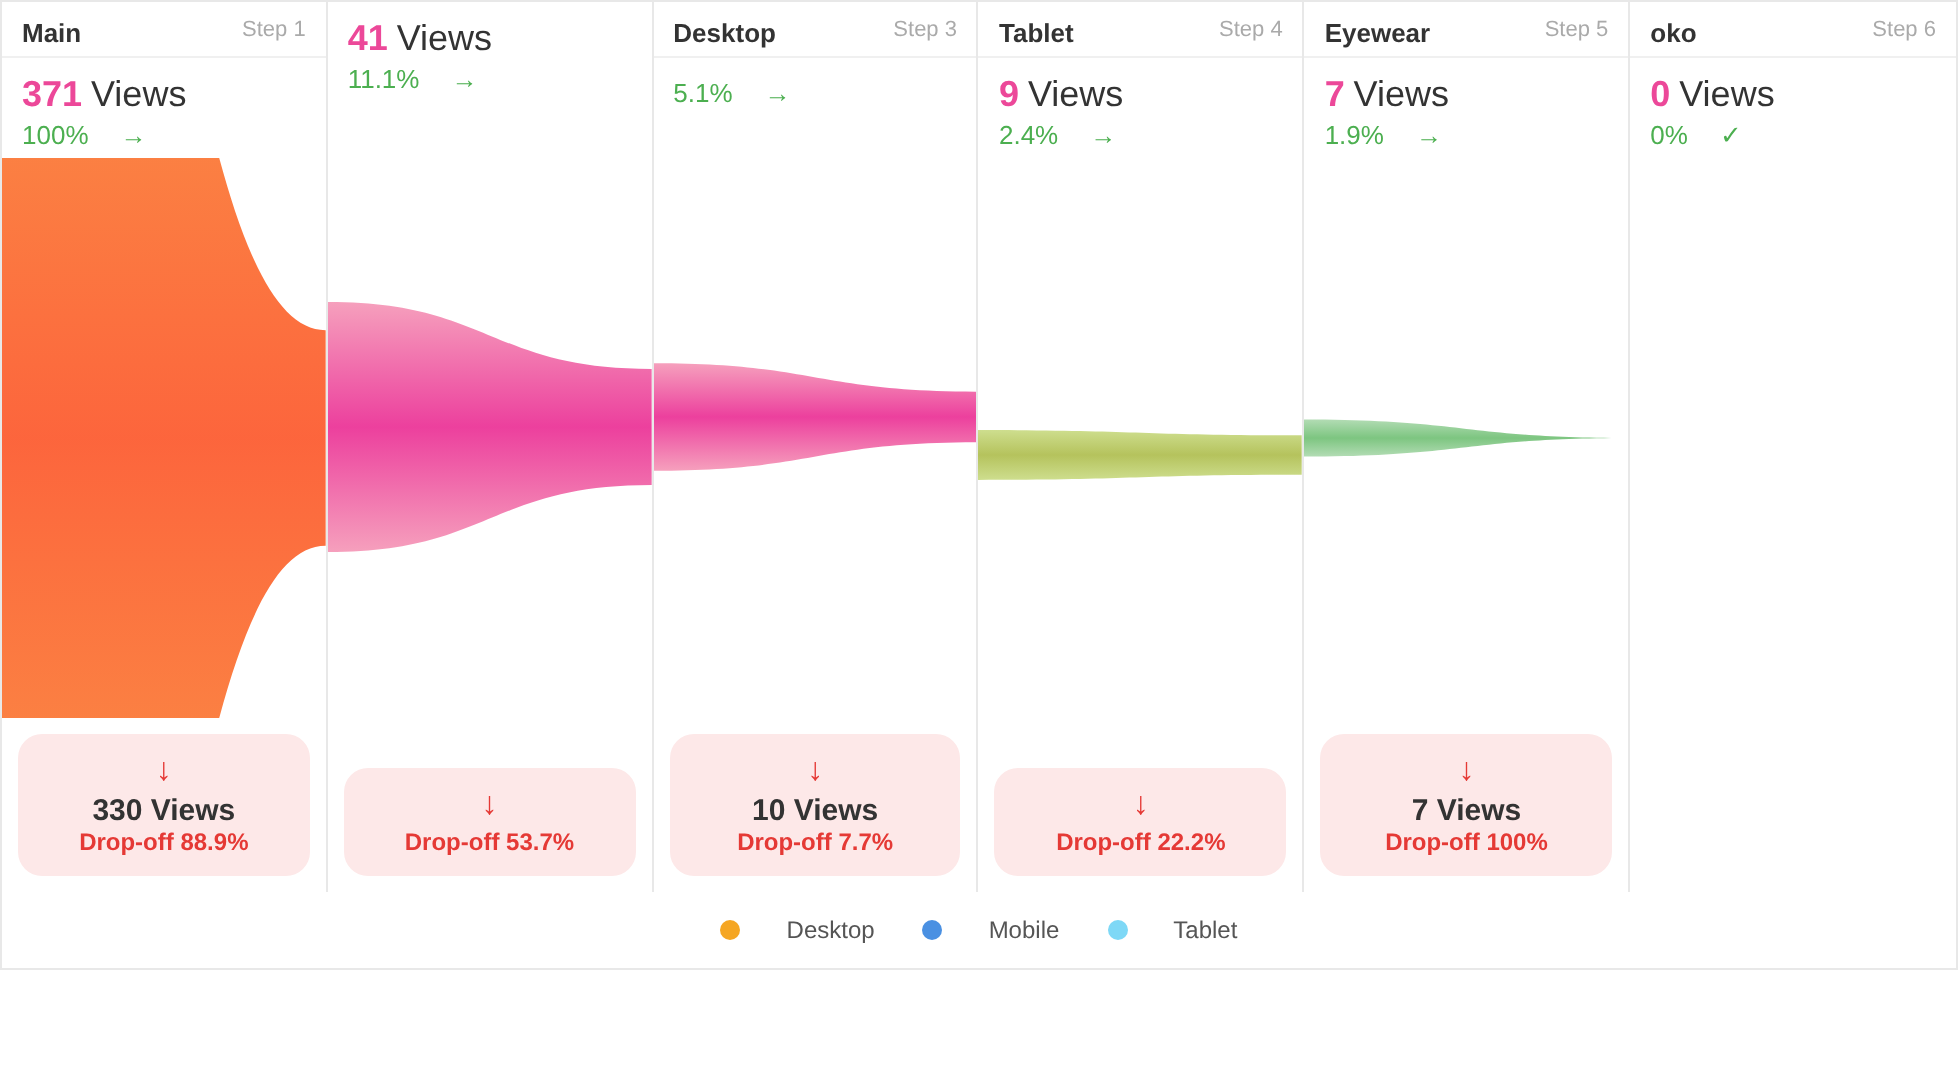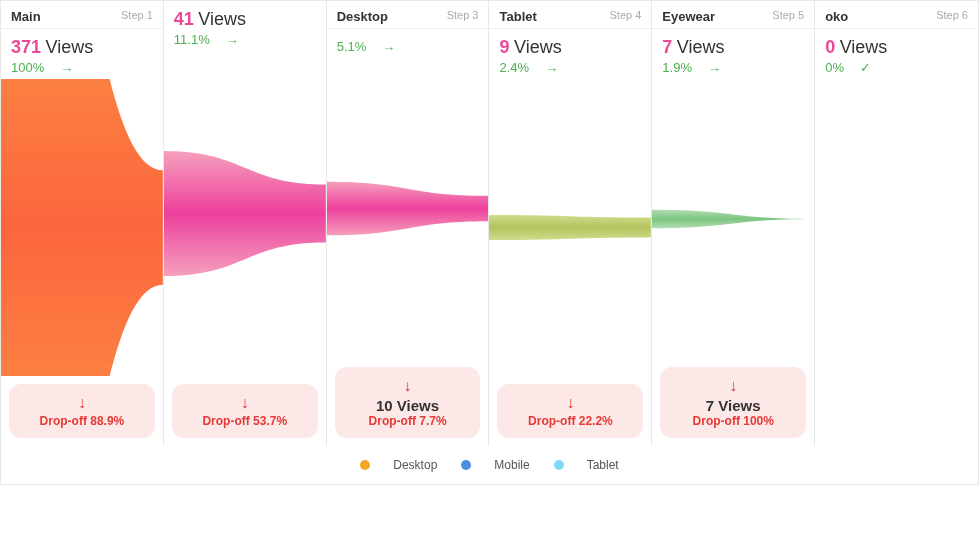--- a/index.html
+++ b/index.html
@@ -196,20 +196,21 @@
       M 0 -350
       C 80 -350, 80 86.1, 160 86.1
       L 160 193.9
       C 80 193.9, 80 630, 0 630
       Z
     " fill="url(#grad_0_h)" opacity="0.85"></path>
   </svg>
     </div>
     <div class="dropoff-card" style="">
       <span class="dropoff-arrow">↓</span>
+      <div class="dropoff-views">330 Views</div>
       <div class="dropoff-label">Drop-off 88.9%</div>
     </div>
   </div>
       <div class="funnel-col">
     <div class="col-stats">
       <div>
         <span class="views-count">41</span>
         <span class="views-label"> Views</span>
       </div>
       <div class="conversion-rate">

